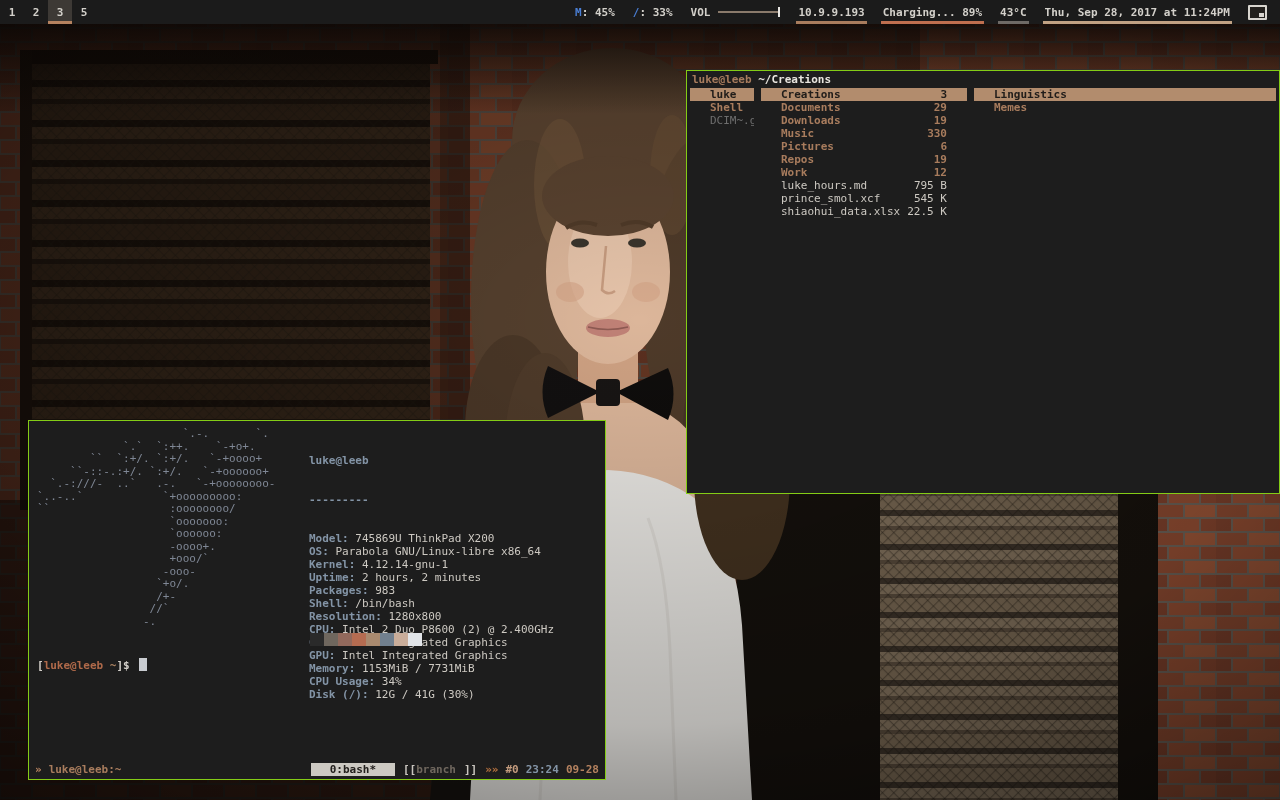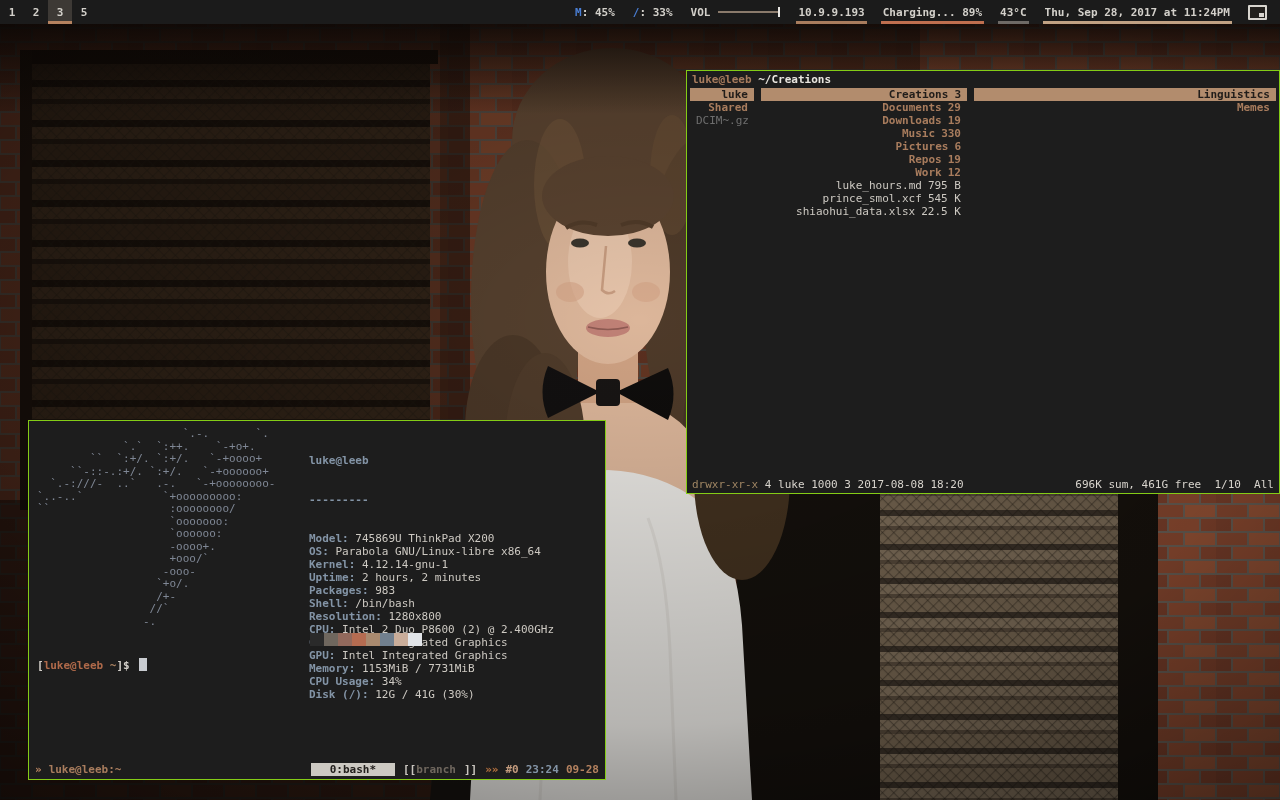--- a/index.html
+++ b/index.html
@@ -32,21 +32,21 @@
 
   
   .ranger{left:686px;top:70px;width:592px;height:422px;}
   .r-title{height:15px;line-height:15px;padding:1px 4px 0 5px;font-weight:bold;white-space:pre;}
   .r-title .usr{color:var(--dir-text);}
   .r-title .pth{color:#e8e5df;}
   .r-cols{display:flex;padding:1px 3px 0 3px;}
   .r-col1{width:64px;margin-right:7px;}
   .r-col2{width:206px;margin-right:7px;}
   .r-col3{flex:1;}
-  .rrow{height:13px;line-height:13px;display:flex;padding:0 6px;font-weight:bold;color:var(--dir-text);white-space:pre;overflow:hidden;text-align:right;}
+  .rrow{height:13px;line-height:13px;display:flex;padding:0 20px;font-weight:bold;color:var(--dir-text);white-space:pre;overflow:hidden;}
   .rrow .nm{flex:1;}
   .rrow .sz{margin-left:6px;}
   .rrow.file{color:var(--file-text);font-weight:normal;}
   .rrow.archive{color:#6e6e6e;font-weight:normal;}
   .rrow.sel{background:var(--selection-bg);color:var(--selection-fg);}
   .r-status{position:absolute;left:5px;right:5px;bottom:2px;display:flex;white-space:pre;color:#d8d4cd;}
   .r-status .perms{color:#a08663;}
   .r-status .right{margin-left:auto;}
 
   
@@ -200,41 +200,40 @@
       <span class="monitor"></span>
     </div>
   </div>
 </div>
 
 <div class="window ranger">
   <div class="r-title"><span class="usr">luke@leeb </span><span class="pth">~/Creations</span></div>
   <div class="r-cols">
     <div class="r-col1">
         <div class="rrow dir sel"><span class="nm">luke</span></div>
-        <div class="rrow dir"><span class="nm">Shared</span></div>
+        <div class="rrow dir"><span class="nm">Shell</span></div>
         <div class="rrow archive"><span class="nm">DCIM~.gz</span></div>
       </div>
     <div class="r-col2">
         <div class="rrow dir sel"><span class="nm">Creations</span><span class="sz">3</span></div>
         <div class="rrow dir"><span class="nm">Documents</span><span class="sz">29</span></div>
         <div class="rrow dir"><span class="nm">Downloads</span><span class="sz">19</span></div>
         <div class="rrow dir"><span class="nm">Music</span><span class="sz">330</span></div>
         <div class="rrow dir"><span class="nm">Pictures</span><span class="sz">6</span></div>
         <div class="rrow dir"><span class="nm">Repos</span><span class="sz">19</span></div>
         <div class="rrow dir"><span class="nm">Work</span><span class="sz">12</span></div>
         <div class="rrow file"><span class="nm">luke_hours.md</span><span class="sz">795 B</span></div>
         <div class="rrow file"><span class="nm">prince_smol.xcf</span><span class="sz">545 K</span></div>
         <div class="rrow file"><span class="nm">shiaohui_data.xlsx</span><span class="sz">22.5 K</span></div>
       </div>
     <div class="r-col3">
         <div class="rrow dir sel"><span class="nm">Linguistics</span></div>
         <div class="rrow dir"><span class="nm">Memes</span></div>
       </div>
   </div>
-  <div class="r-status"><span class="perms">drwxr-xr-x</span><span> 4 luke 1000 3 2017-08-08 18:20</span><span class="right">696K sum, 461G free  1/10  All</span></div>
 </div>
 
 <div class="window term">
   <pre class="ascii">                      `.-.       `.
              `.`  `:++.    `-+o+.
         ``  `:+/. `:+/.   `-+oooo+
      ``-::-.:+/. `:+/.   `-+oooooo+
   `.-:///-  ..`   .-.   `-+oooooooo-
 `..-..`            `+ooooooooo:
 ``                  :oooooooo/

